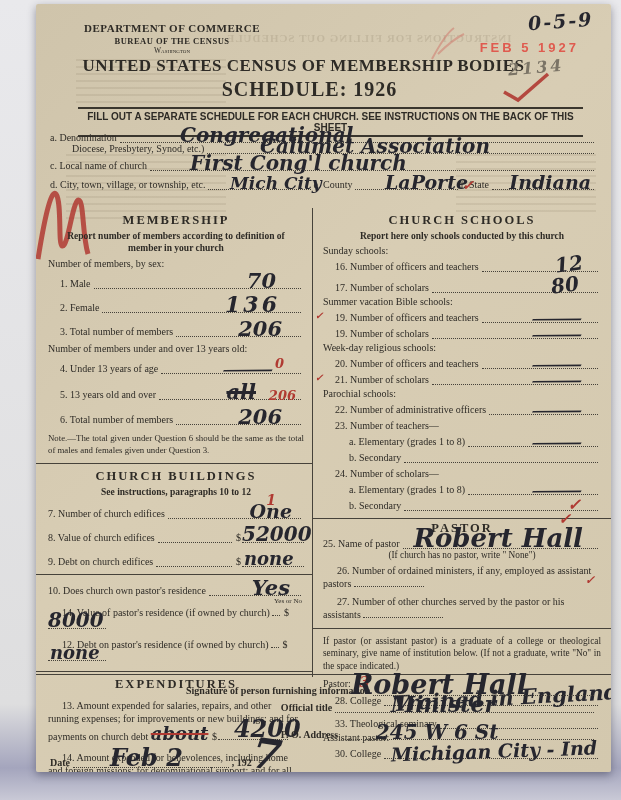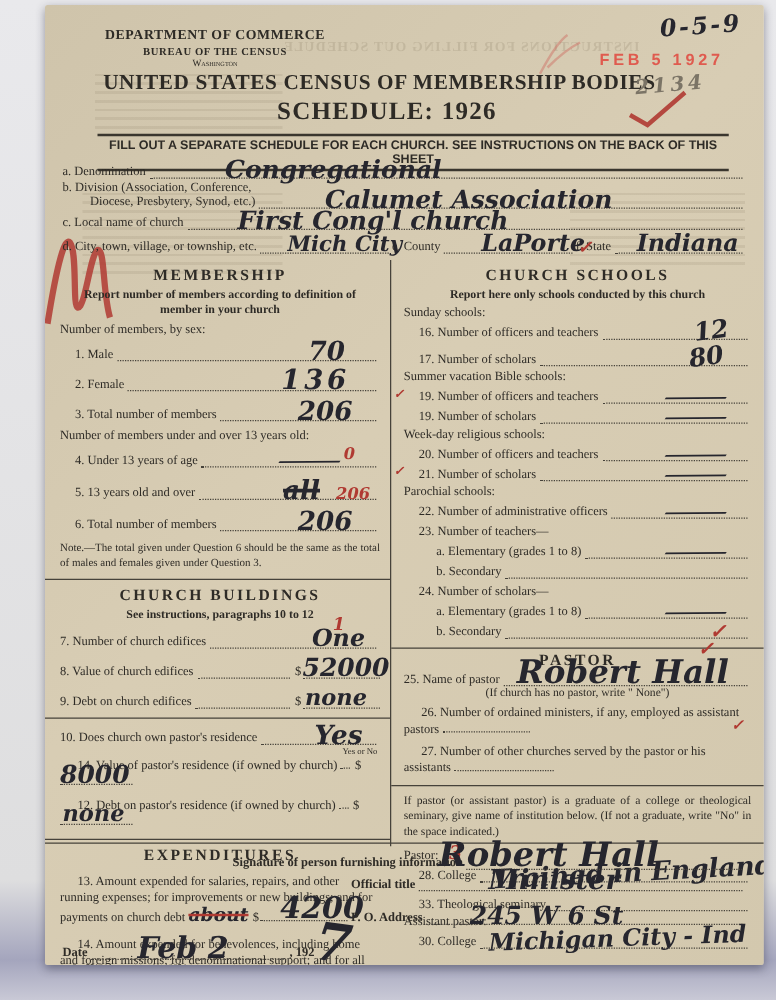--- a/index.html
+++ b/index.html
@@ -108,23 +108,20 @@
     <path d="M468,88 L482,96 L512,70" fill="none" stroke="#b03a32" stroke-width="3.5" opacity=".9"></path>
     <path d="M396,55 C404,40 412,28 418,24 M402,50 C410,42 420,34 428,30" fill="none" stroke="#cf6a5f" stroke-width="2" opacity=".45"></path>
   </svg>
 
   <div class="fields">
     <div class="frow">
       <span class="flabel">a. Denomination</span>
       <span class="leader"></span>
       <span class="hw ans" style="left:130px;font-size:20px;">Congregational</span>
     </div>
-    <div class="frow" style="margin-top:2px;">
-      <span class="flabel">b. Division (Association, Conference,</span>
-    </div>
     <div class="frow" style="margin-top:0;">
       <span class="flabel" style="padding-left:22px;">Diocese, Presbytery, Synod, etc.)</span>
       <span class="leader"></span>
       <span class="hw ans" style="left:210px;font-size:20px;">Calumet  Association</span>
     </div>
     <div class="frow" style="margin-top:6px;">
       <span class="flabel">c. Local name of church</span>
       <span class="leader"></span>
       <span class="hw ans" style="left:140px;font-size:20px;">First  Cong'l   church</span>
     </div>
@@ -227,21 +224,21 @@
         <span class="wrap" style="display:inline;">12. Debt on pastor's residence (if owned by church)</span>
         <span class="lead-fix" style="width:8px;"></span>
         <span class="dollar">$</span><span class="lead-fix" style="width:58px;"><span class="hw ans" style="left:2px;font-size:18px;">none</span></span>
       </div>
 
       <div class="hr"></div>
       <div class="sect-title">EXPENDITURES</div>
 
       <div class="multi">
         <span class="wrap" style="display:inline;">13. Amount expended for salaries, repairs, and other running expenses; for improvements or new buildings; and for payments on church debt</span>
-        <span class="hw" style="font-size:15px;text-decoration:line-through;text-decoration-color:#b03a32;text-decoration-thickness:2px;">about</span>
+        <span class="hw" style="font-size:18px;text-decoration:line-through;text-decoration-color:#b03a32;text-decoration-thickness:2px;">about</span>
         <span class="dollar">$</span><span class="lead-fix" style="width:70px;"><span class="hw ans" style="left:16px;font-size:24px;text-align:center;">4200</span></span>
       </div>
       <div class="multi" style="margin-top:8px;">
         <span class="wrap" style="display:inline;">14. Amount expended for benevolences, including home and foreign missions; for denominational support; and for all other purposes</span>
         
         
       </div>
 
     </div>
 

